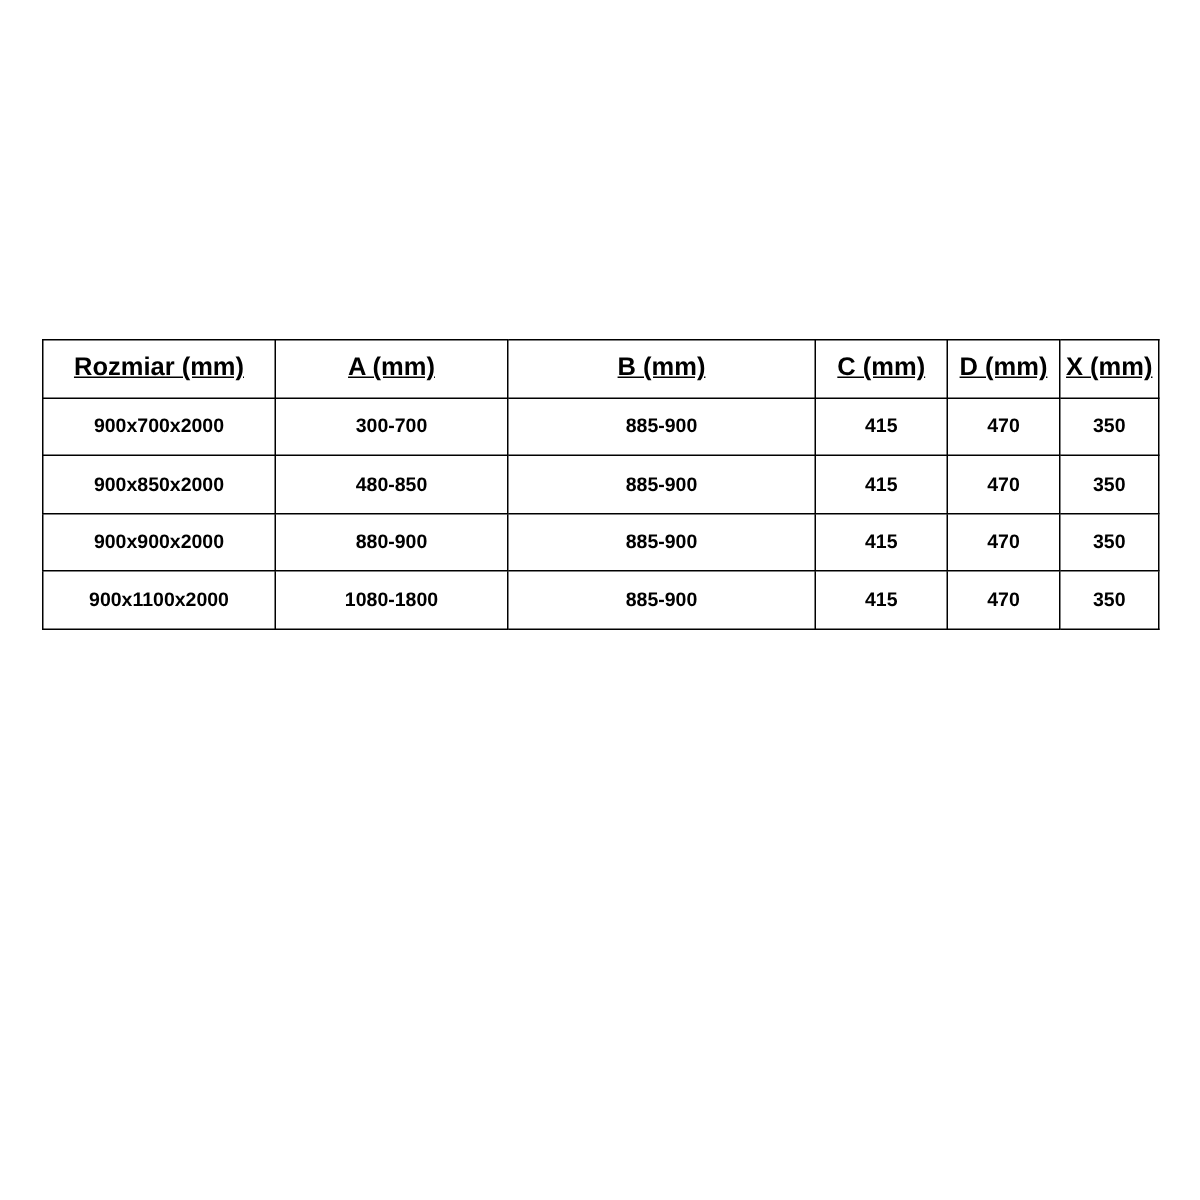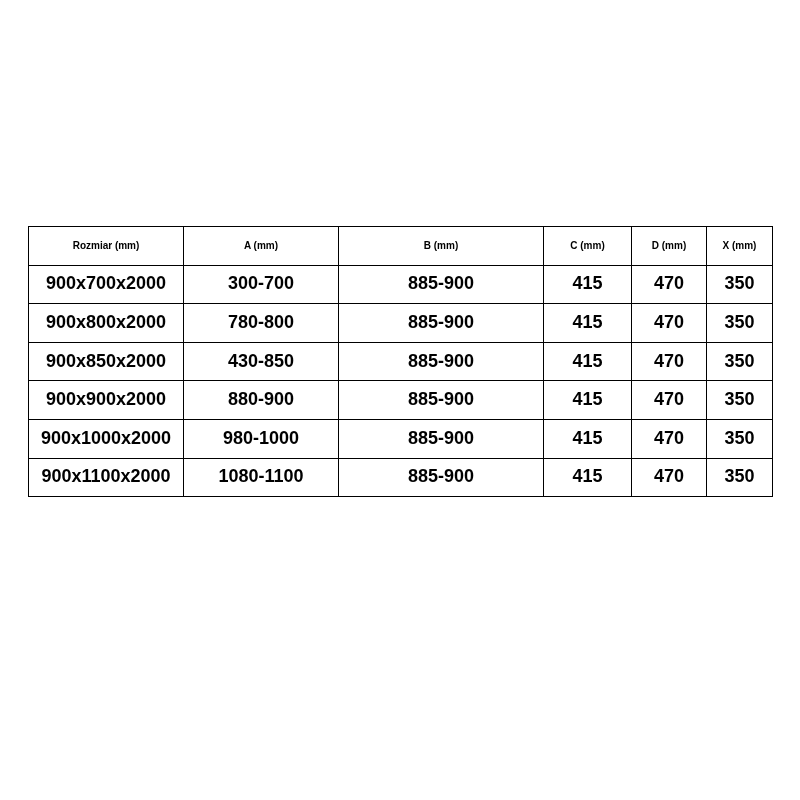--- a/index.html
+++ b/index.html
@@ -27,30 +27,31 @@
   }
   table.size-table {
     border-collapse: collapse;
     width: 744px;
     table-layout: fixed;
   }
   table.size-table td, table.size-table th {
     border: 1px solid #000000;
     text-align: center;
     vertical-align: middle;
-    font-size: 18px;
+    font-size: 13px;
     font-weight: bold;
     color: #000000;
     padding: 0;
     height: 37.6px;
     line-height: 1.1;
   }
   table.size-table thead th {
-    font-size: 10px;
+    font-size: 17px;
     font-weight: bold;
+    text-decoration: underline;
   }
   
   col.c0 { width: 155px; }
   col.c1 { width: 155px; }
   col.c2 { width: 205px; }
   col.c3 { width: 88px; }
   col.c4 { width: 75px; }
   col.c5 { width: 66px; }
 </style>
 </head>
@@ -80,54 +81,38 @@
       <tbody>
         <tr>
           <td>900x700x2000</td>
           <td>300-700</td>
           <td>885-900</td>
           <td>415</td>
           <td>470</td>
           <td>350</td>
         </tr>
         <tr>
-          <td>900x800x2000</td>
-          <td>780-800</td>
-          <td>885-900</td>
-          <td>415</td>
-          <td>470</td>
-          <td>350</td>
-        </tr>
-        <tr>
           <td>900x850x2000</td>
-          <td>430-850</td>
+          <td>480-850</td>
           <td>885-900</td>
           <td>415</td>
           <td>470</td>
           <td>350</td>
         </tr>
         <tr>
           <td>900x900x2000</td>
           <td>880-900</td>
           <td>885-900</td>
           <td>415</td>
           <td>470</td>
           <td>350</td>
         </tr>
         <tr>
-          <td>900x1000x2000</td>
-          <td>980-1000</td>
-          <td>885-900</td>
-          <td>415</td>
-          <td>470</td>
-          <td>350</td>
-        </tr>
-        <tr>
           <td>900x1100x2000</td>
-          <td>1080-1100</td>
+          <td>1080-1800</td>
           <td>885-900</td>
           <td>415</td>
           <td>470</td>
           <td>350</td>
         </tr>
       </tbody>
     </table>
   </div>
 </div>
 

